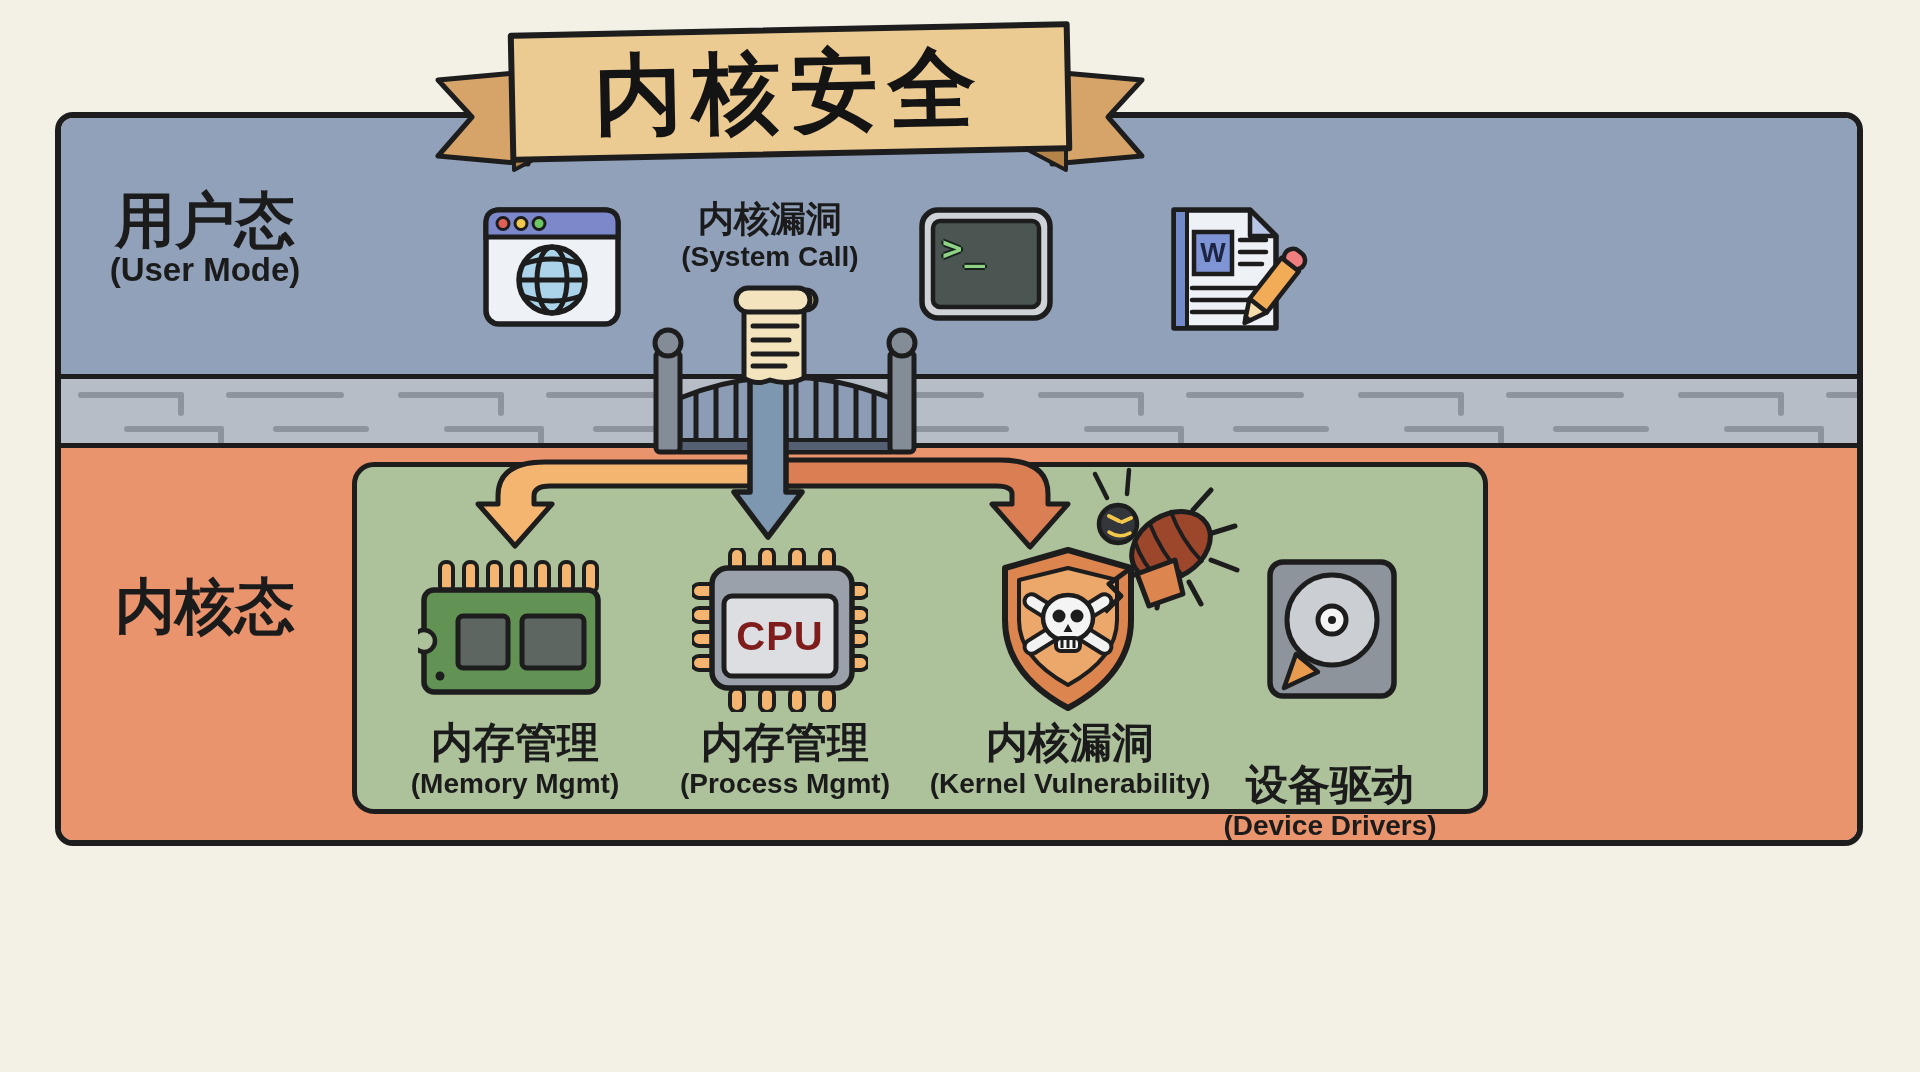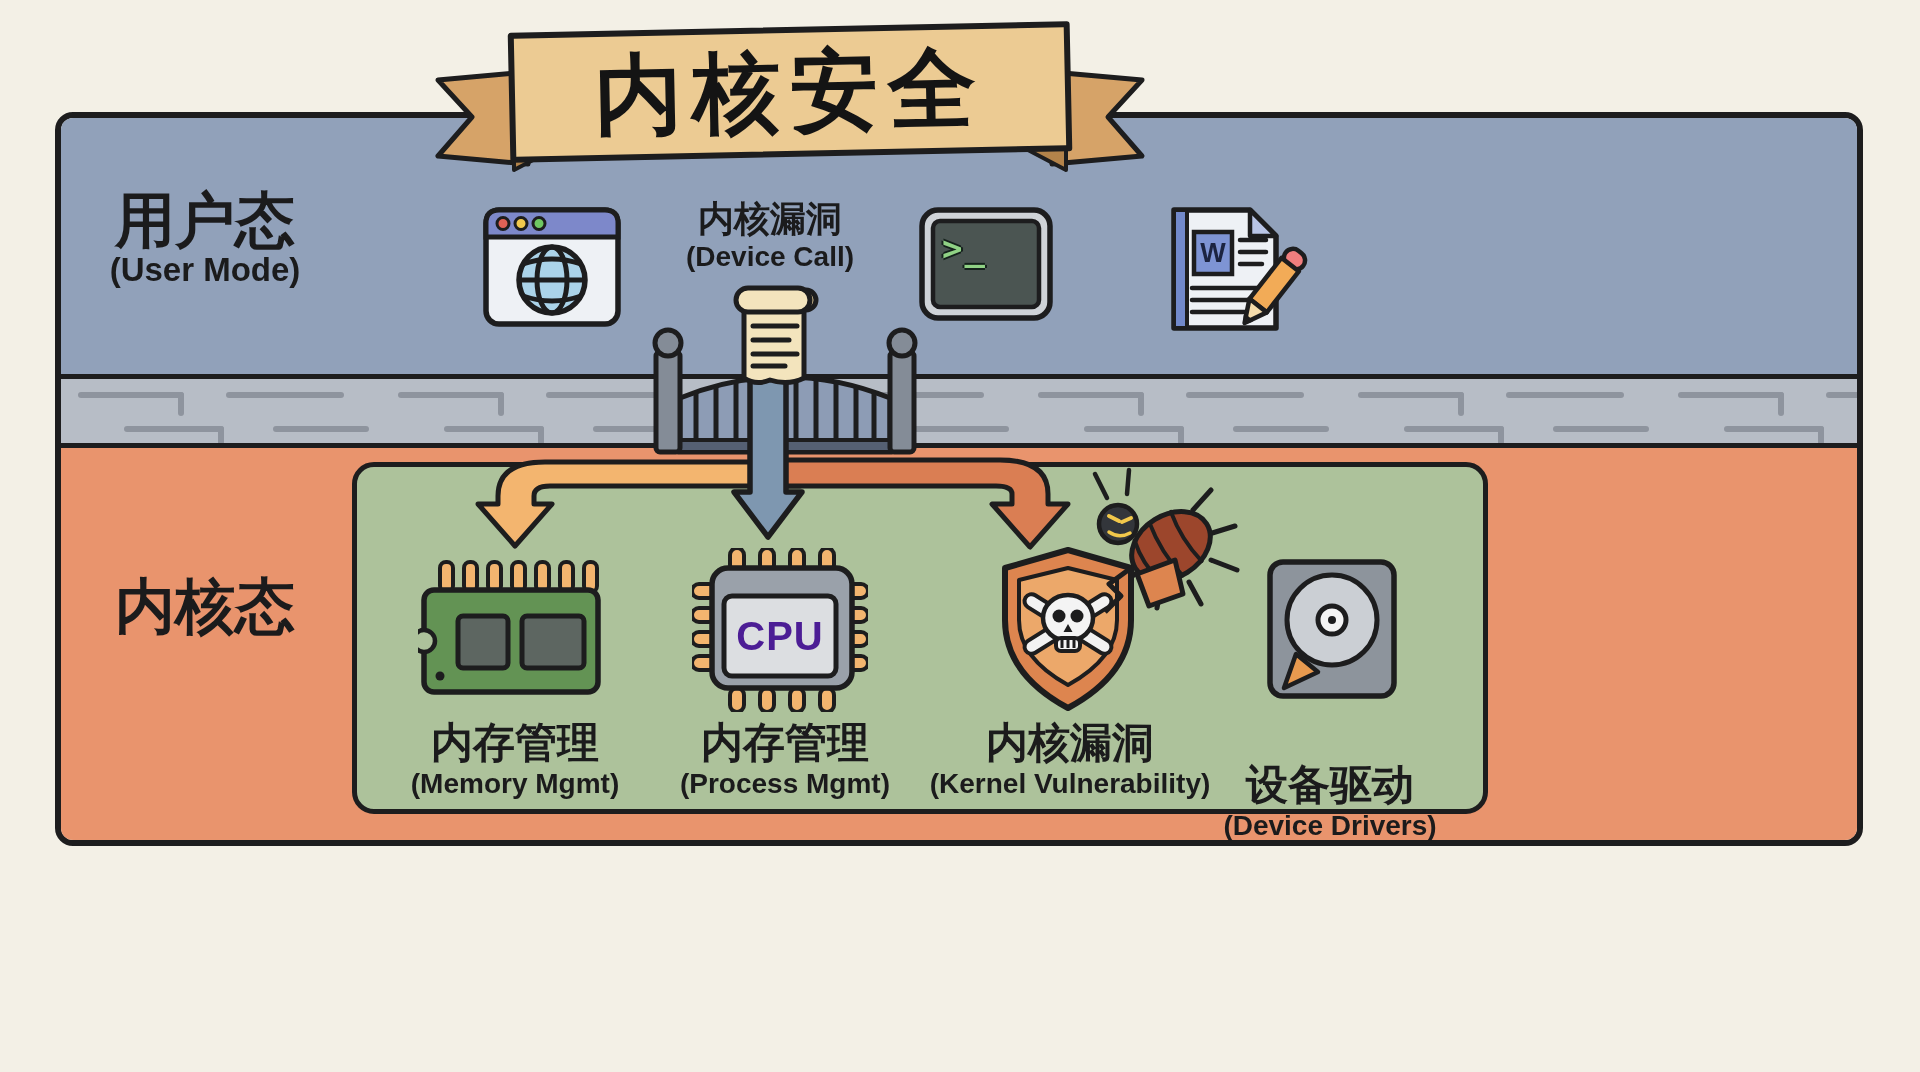--- a/index.html
+++ b/index.html
@@ -54,21 +54,21 @@
   }
   .document-icon{left:1158px;top:202px;width:150px;height:132px;}
   .doc-letter{
     left:36px;top:30px;width:38px;height:42px;display:flex;align-items:center;justify-content:center;
     font-size:27px;font-weight:800;color:#1c2441;
   }
   .ram-icon{left:418px;top:560px;width:186px;height:144px;}
   .cpu-icon{left:692px;top:548px;width:176px;height:164px;}
   .cpu-text{
     left:32px;top:48px;width:112px;height:80px;display:flex;align-items:center;justify-content:center;
-    font-size:40px;font-weight:800;color:#4c1d95;letter-spacing:1px;
+    font-size:40px;font-weight:800;color:#7f1d1d;letter-spacing:1px;
   }
   .shield-icon{left:985px;top:458px;width:262px;height:262px;}
   .disk-icon{left:1266px;top:556px;width:132px;height:146px;}
   
   .item-label{top:720px;text-align:center;z-index:4;}
   .item-label .zh{font-size:42px;font-weight:800;line-height:46px;}
   .item-label .en{font-size:28px;font-weight:800;line-height:36px;}
   .item-0{left:395px;width:240px;}
   .item-1{left:660px;width:250px;}
   .item-2{left:910px;width:320px;}
@@ -115,21 +115,21 @@
     </g>
   </svg>
   <div class="abs banner-text">内核安全</div>
 
   <div class="abs zone-label user-label">
     <div class="zh">用户态</div>
     <div class="en">(User Mode)</div>
   </div>
   <div class="abs syscall-label">
     <div class="zh">内核漏洞</div>
-    <div class="en">(Device Call)</div>
+    <div class="en">(System Call)</div>
   </div>
   <div class="abs zone-label kernel-label">
     <div class="zh">内核态</div>
   </div>
 
   <svg class="abs connectors" viewBox="0 0 1920 1072">
     <defs>
       <clipPath id="gateclip">
         <path d="M680,452 V398 Q785,356 890,398 V452 Z"></path>
       </clipPath>

